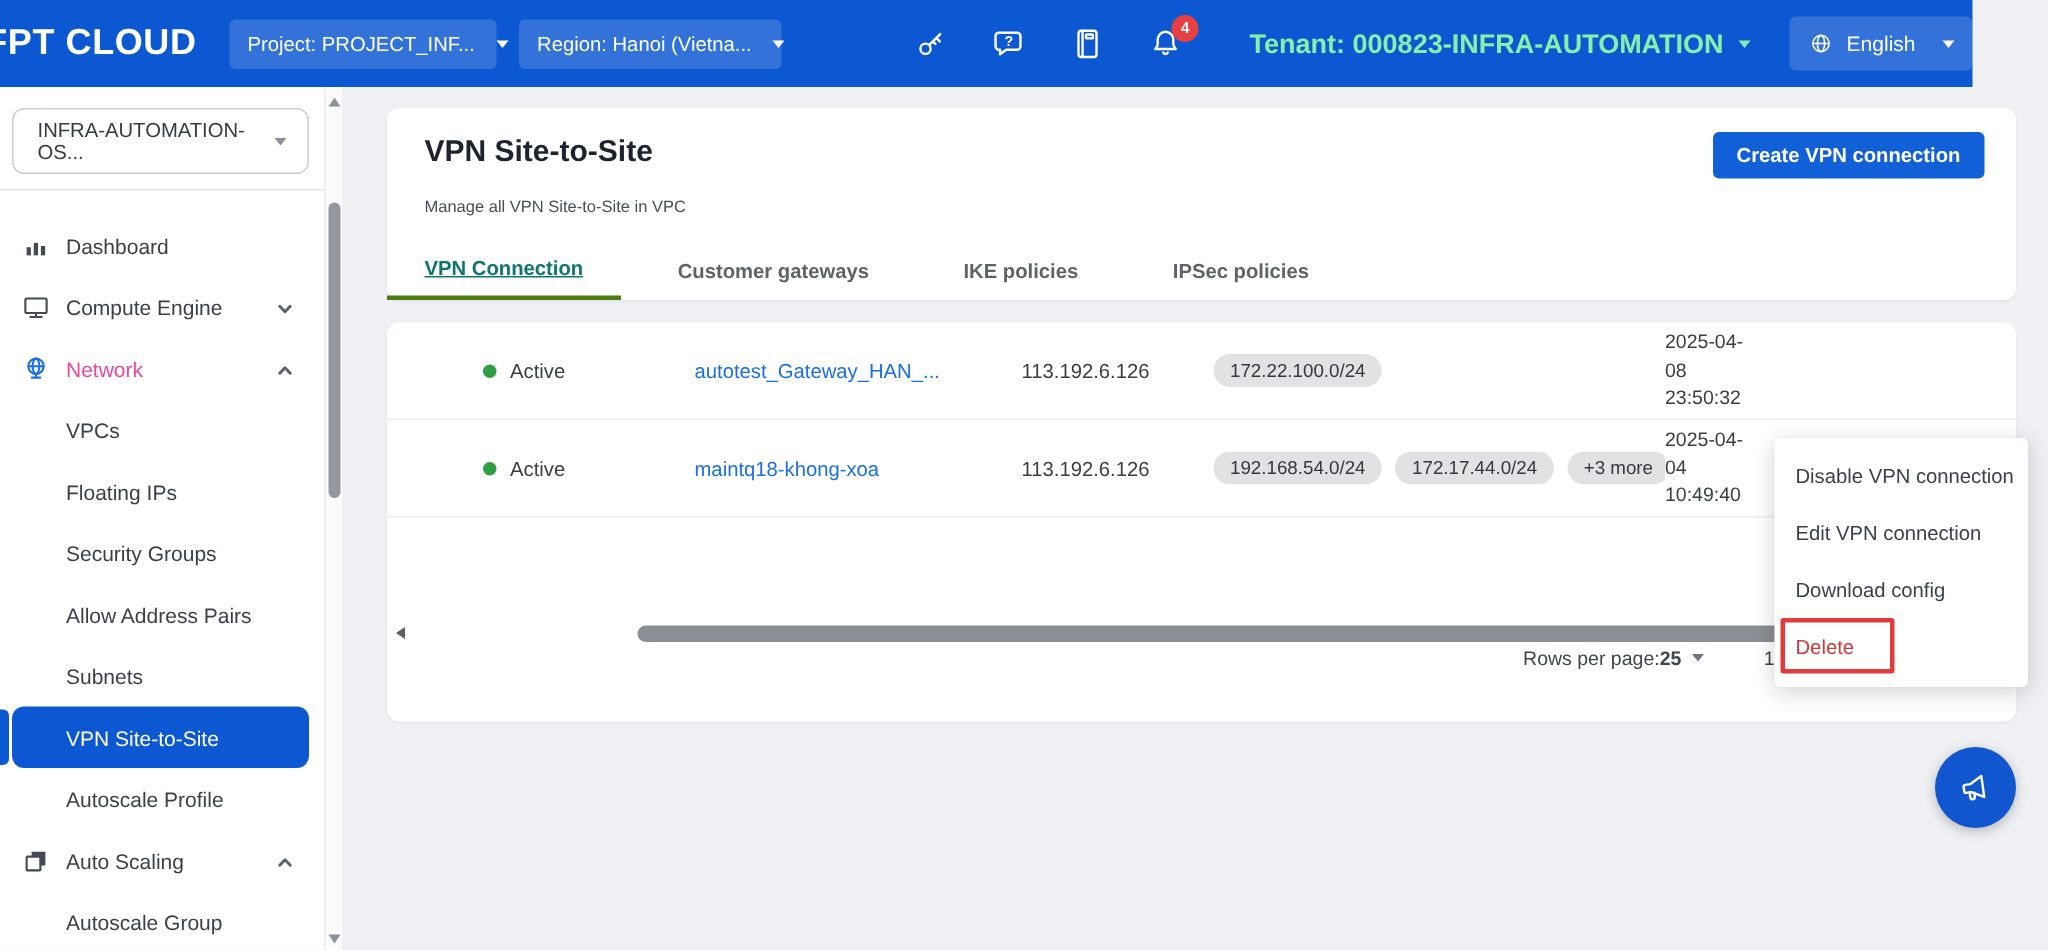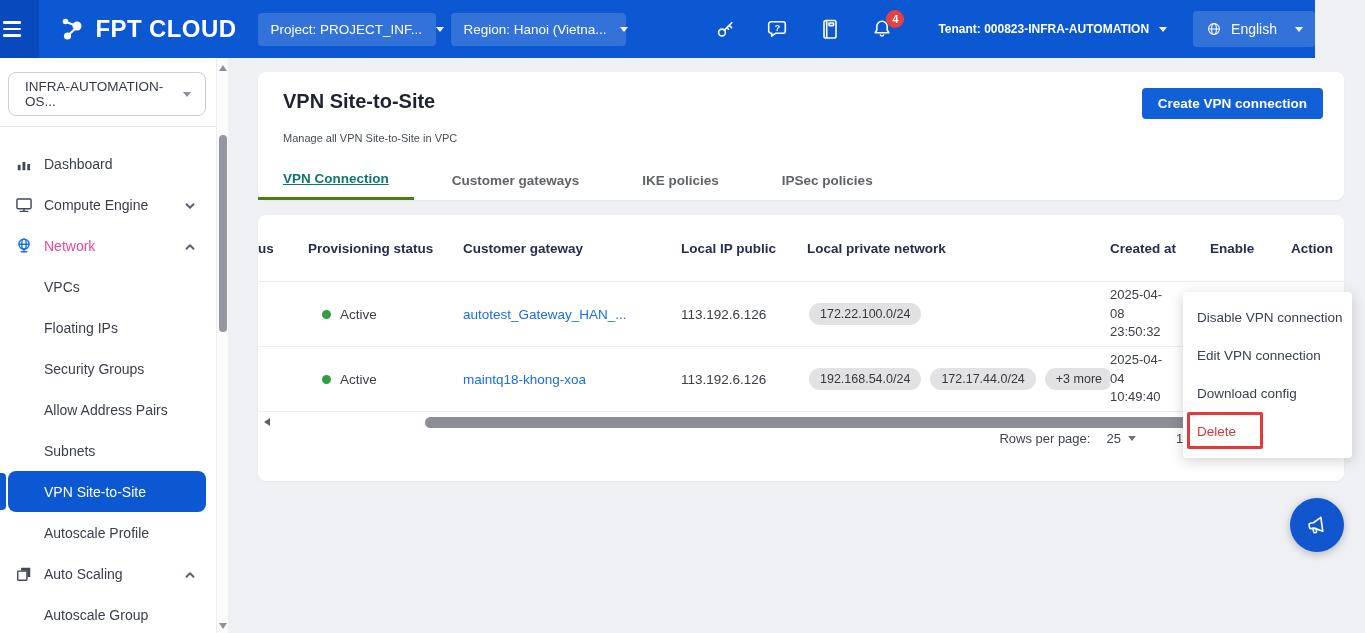--- a/index.html
+++ b/index.html
@@ -13,21 +13,21 @@
   .hamburger .bars i { display:block; width:18px; height:2.4px; background:#fff; border-radius:1px; }
   .logo { display:flex; align-items:center; gap:8px; margin-left:20px; flex:none; }
   .logo-text { color:#fff; font-size:24px; font-weight:800; letter-spacing:.4px; white-space:nowrap; }
   .hdr-select { display:flex; align-items:center; gap:10px; height:33px; padding:0 12px; margin-left:22px; background:rgba(255,255,255,.16); border:none; border-radius:4px; color:#fff; font-size:13.5px; font-family:inherit; cursor:pointer; white-space:nowrap; }
   .hdr-select .caret { color:#fff; margin-left:4px; }
   .hdr-icons { display:flex; align-items:center; gap:28px; margin-left:88px; }
   .hicon { position:relative; width:24px; height:24px; color:#fff; cursor:pointer; }
   .hicon svg { width:24px; height:24px; stroke:#fff; fill:none; stroke-width:1.6; stroke-linecap:round; stroke-linejoin:round; }
   .badge { position:absolute; top:-7px; right:-10px; min-width:18px; height:18px; border-radius:9px; background:#e84040; color:#fff; font-size:10.5px; font-weight:700; display:flex; align-items:center; justify-content:center; padding:0 4px; }
   .hdr-sep { width:1px; height:25px; background:rgba(255,255,255,.75); margin:0 18px 0 26px; }
-  .tenant { display:flex; align-items:center; gap:10px; color:#ffffff; font-size:12px; font-weight:700; background:none; border:none; font-family:inherit; cursor:pointer; white-space:nowrap; }
+  .tenant { display:flex; align-items:center; gap:10px; color:#86efac; font-size:18px; font-weight:700; background:none; border:none; font-family:inherit; cursor:pointer; white-space:nowrap; }
   .lang-btn { display:flex; align-items:center; gap:8px; height:36px; padding:0 12px; margin-left:26px; background:rgba(255,255,255,.16); border:none; border-radius:4px; color:#fff; font-size:14px; font-family:inherit; cursor:pointer; }
   .lang-btn svg { width:18px; height:18px; stroke:#fff; fill:none; stroke-width:1.4; }
   .lang-btn .caret { margin-left:10px; }
 
   
   .sidebar { position:fixed; left:0; top:58px; width:228px; height:575px; background:#fff; z-index:20; }
   .proj-select { position:absolute; left:8px; top:14px; width:198px; height:44px; border:1px solid #c9ced8; border-radius:8px; background:#fff; display:flex; align-items:center; justify-content:space-between; padding:0 14px 0 16px; font-size:13.5px; color:#363b46; cursor:pointer; }
   .proj-select .caret { color:#8a8f9a; }
   .side-divider { position:absolute; left:0; top:68px; width:216px; height:1px; background:#e5e7eb; }
   .nav { position:absolute; left:0; top:85px; width:216px; }
@@ -68,21 +68,21 @@
   .cell-gw a { color:#1a6ee8; text-decoration:none; white-space:nowrap; }
   .chips { display:flex; gap:9px; white-space:nowrap; overflow:hidden; padding-left:2px; }
   .chip { background:#e2e2e4; color:#35393f; border-radius:13px; padding:4px 11px; font-size:12.5px; }
   .cell-created span { display:inline-block; width:64px; font-size:13px; line-height:1.45; word-break:break-word; }
 
   .hscroll { position:absolute; left:0; top:198px; width:100%; height:18px; }
   .hscroll .h-arrow-left { position:absolute; left:6px; top:5px; width:0; height:0; border-top:4.5px solid transparent; border-bottom:4.5px solid transparent; border-right:6px solid #5c5f66; cursor:pointer; }
   .hscroll .h-thumb { position:absolute; left:167px; right:8px; top:3.5px; height:11px; background:#8b8e94; border-radius:6px; cursor:grab; }
 
   .pagination { position:absolute; left:0; top:216px; width:100%; height:50px; display:flex; align-items:flex-start; justify-content:flex-end; font-size:13px; color:#40454e; padding-right:24px; }
-  .rpp-value { display:flex; align-items:center; gap:7px; margin-left:16px; cursor:pointer; }
+  .rpp-value { display:flex; align-items:center; gap:7px; margin-left:0; cursor:pointer;font-weight:bold; }
   .rpp-value .caret { color:#6e7480; }
   .range { margin-left:40px; }
   .pg-chev { margin-left:30px; width:20px; height:20px; color:#6e7480; cursor:pointer; }
   .pg-chev svg { width:20px; height:20px; stroke:#6e7480; fill:none; stroke-width:1.8; stroke-linecap:round; stroke-linejoin:round; }
 
   
   .ctx-menu { position:fixed; left:1183px; top:292px; width:169px; height:166px; background:#fff; border-radius:4px; box-shadow:0 3px 14px rgba(0,0,0,.18); z-index:40; padding-top:6px; }
   .ctx-item { height:38px; display:flex; align-items:center; padding-left:14px; font-size:13.5px; color:#3a4150; cursor:pointer; white-space:nowrap; }
   .ctx-item.danger { color:#d13a3a; }
   .annotation-box { position:fixed; left:1187px; top:412px; width:76px; height:37px; border:3px solid #e23a3a; border-radius:2px; z-index:50; pointer-events:none; }
@@ -249,30 +249,20 @@
     <button class="create-btn">Create VPN connection</button>
     <div class="tabs" id="tabs">
         <button class="tab active">VPN Connection</button>
         <button class="tab">Customer gateways</button>
         <button class="tab">IKE policies</button>
         <button class="tab">IPSec policies</button>
       </div>
   </section>
 
   <section class="card card-table">
-    <div class="thead" id="table-head">
-        <div class="th">us</div>
-        <div class="th">Provisioning status</div>
-        <div class="th">Customer gateway</div>
-        <div class="th">Local IP public</div>
-        <div class="th">Local private network</div>
-        <div class="th">Created at</div>
-        <div class="th">Enable</div>
-        <div class="th">Action</div>
-      </div>
     <div id="table-body">
         <div class="trow">
           <div></div>
           <div class="cell-prov">
             <span class="dot"></span>
             <span>Active</span>
           </div>
           <div class="cell-gw"><a href="#">autotest_Gateway_HAN_...</a></div>
           <div>113.192.6.126</div>
           <div class="chips">

